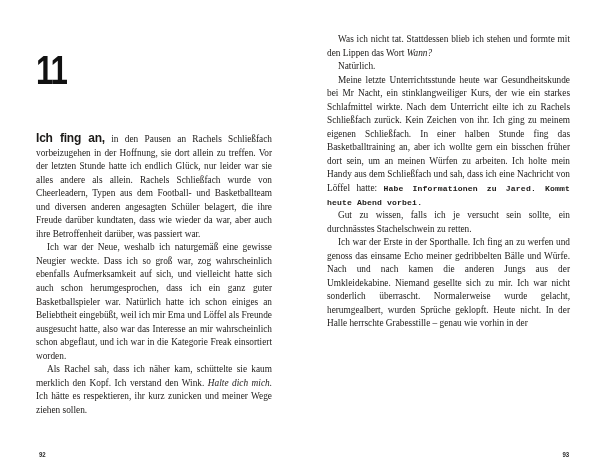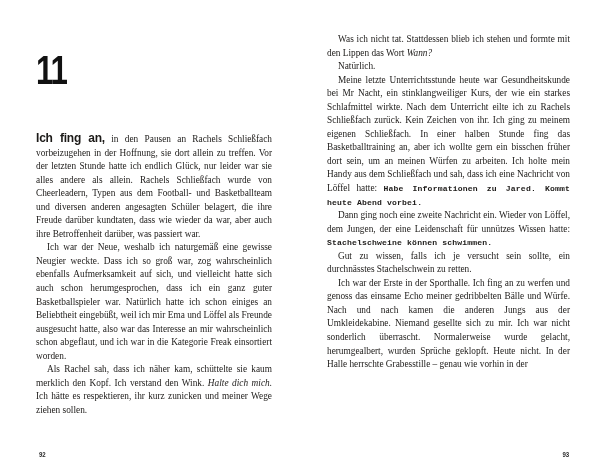--- a/index.html
+++ b/index.html
@@ -108,21 +108,20 @@
           <p class="para"><span>Als Rachel sah, dass ich näher kam, schüttelte sie kaum merklich den Kopf. Ich verstand den Wink. </span><span class="ital">Halte dich mich.</span><span> Ich hätte es respektieren, ihr kurz zunicken und meiner Wege ziehen sollen.</span></p>
         </div>
       <div class="folio folio-left">92</div>
     </div>
 
     <div class="page-half page-right">
       <div class="body-block">
           <p class="para"><span>Was ich nicht tat. Stattdessen blieb ich stehen und formte mit den Lippen das Wort </span><span class="ital">Wann?</span></p>
           <p class="para"><span>Natürlich.</span></p>
           <p class="para"><span>Meine letzte Unterrichtsstunde heute war Gesundheitskunde bei Mr Nacht, ein stinklangweiliger Kurs, der wie ein starkes Schlafmittel wirkte. Nach dem Unterricht eilte ich zu Rachels Schließfach zurück. Kein Zeichen von ihr. Ich ging zu meinem eigenen Schließfach. In einer halben Stunde fing das Basketballtraining an, aber ich wollte gern ein bisschen früher dort sein, um an meinen Würfen zu arbeiten. Ich holte mein Handy aus dem Schließfach und sah, dass ich eine Nachricht von Löffel hatte: </span><span class="mono">Habe Informationen zu Jared. Kommt heute Abend vorbei.</span></p>
-          <p class="para"><span>Dann ging noch eine zweite Nachricht ein. Wieder von Löffel, dem Jungen, der eine Leidenschaft für unnützes Wissen hatte: </span><span class="mono">Stachelschweine können schwimmen.</span></p>
           <p class="para"><span>Gut zu wissen, falls ich je versucht sein sollte, ein durchnässtes Stachelschwein zu retten.</span></p>
           <p class="para"><span>Ich war der Erste in der Sporthalle. Ich fing an zu werfen und genoss das einsame Echo meiner gedribbelten Bälle und Würfe. Nach und nach kamen die anderen Jungs aus der Umkleidekabine. Niemand gesellte sich zu mir. Ich war nicht sonderlich überrascht. Normalerweise wurde gelacht, herumgealbert, wurden Sprüche geklopft. Heute nicht. In der Halle herrschte Grabesstille – genau wie vorhin in der</span></p>
         </div>
       <div class="folio folio-right">93</div>
     </div>
 
   </div>
 </div>
 
 </body></html>

